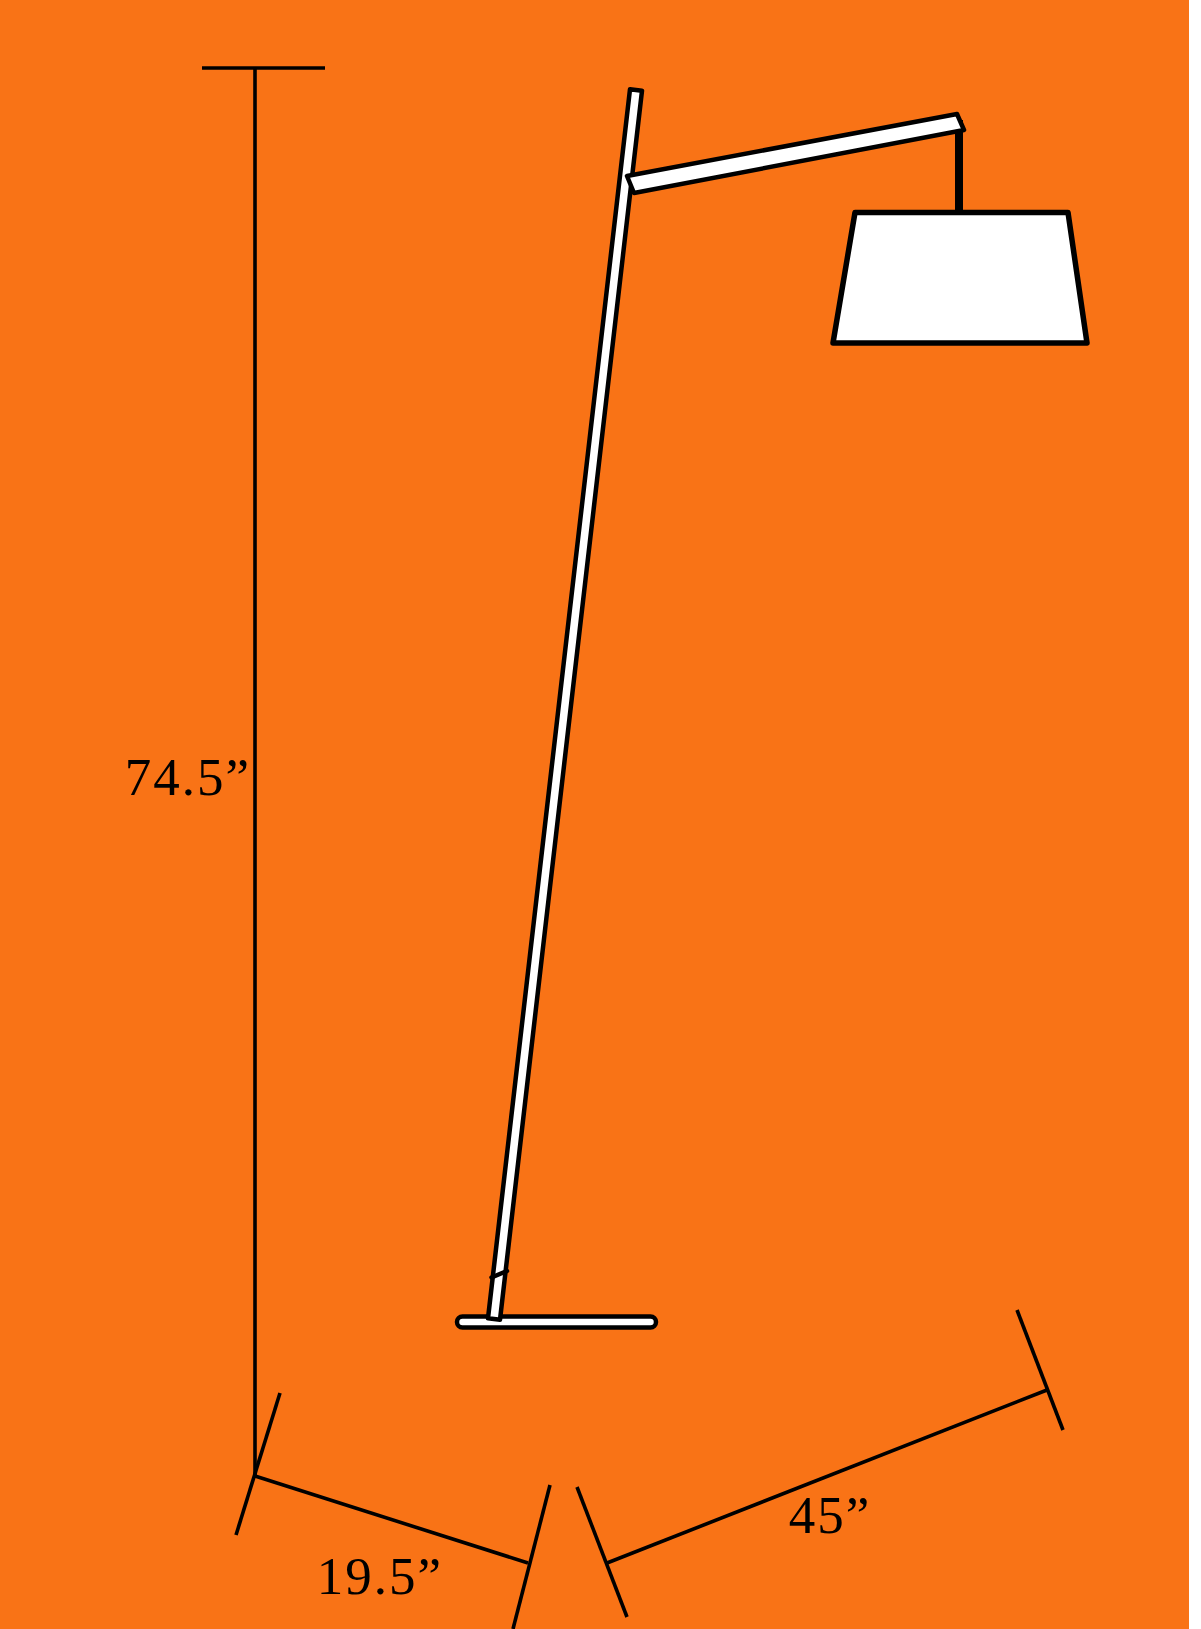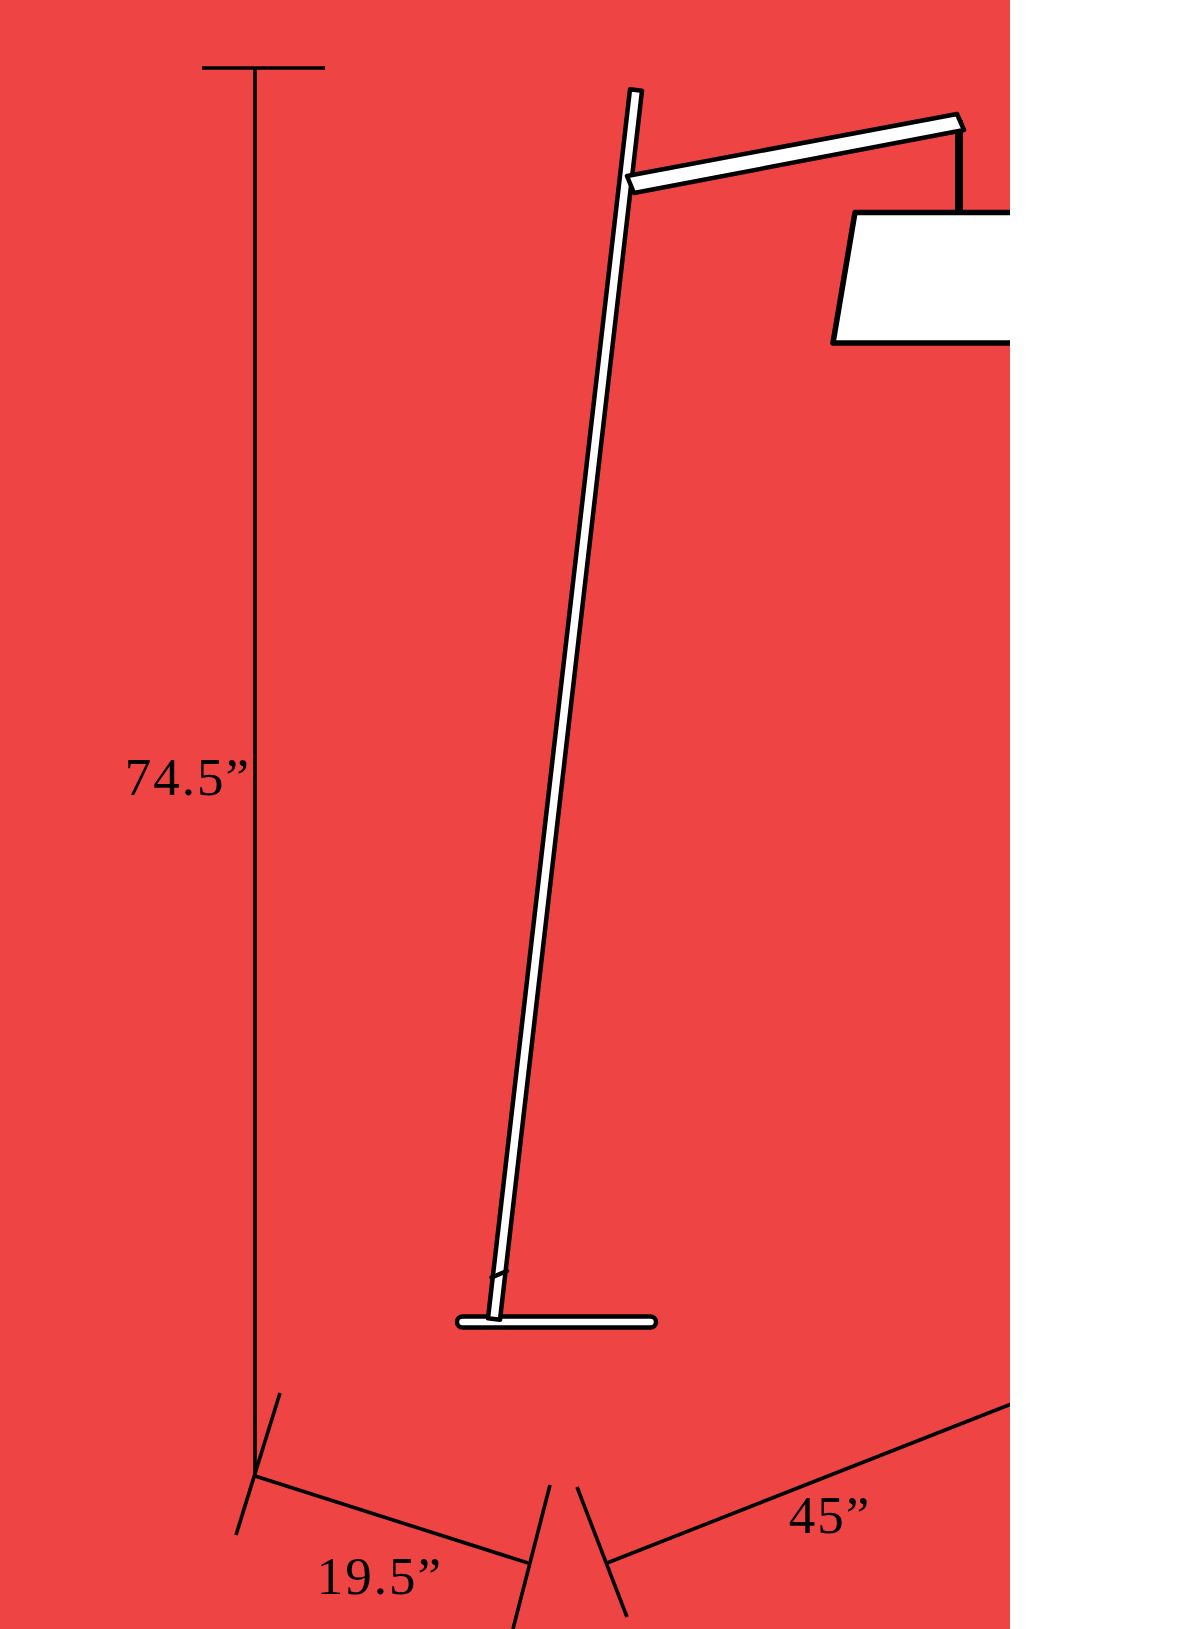--- a/index.html
+++ b/index.html
@@ -2,23 +2,23 @@
 <html><head>
 <meta charset="utf-8">
 <style>
   html, body {
     margin: 0;
     padding: 0;
     background: #ffffff;
   }
   .stage {
     position: relative;
-    width: 1010px;
+    width: 1189px;
     height: 1629px;
-    background: #ef4444;
+    background: #f97316;
     overflow: hidden;
   }
   svg { display: block; }
   .dim-line {
     fill: none;
     stroke: #000000;
     stroke-width: 3.6;
     stroke-linecap: butt;
   }
   .outlined {

